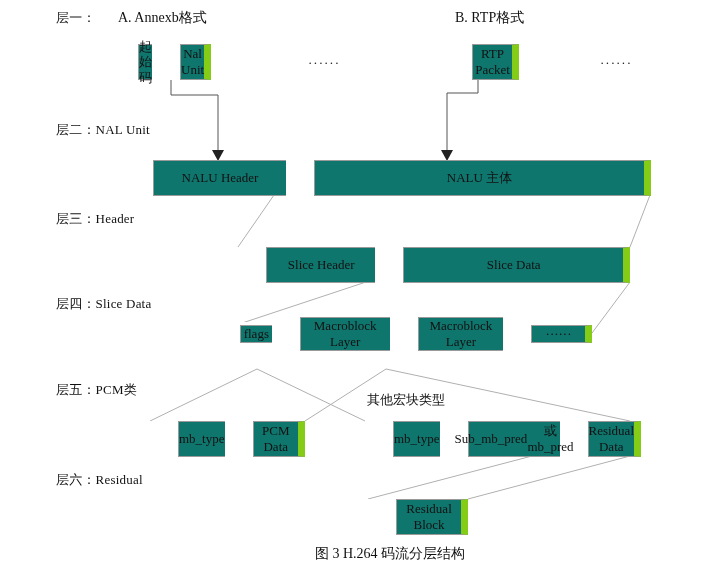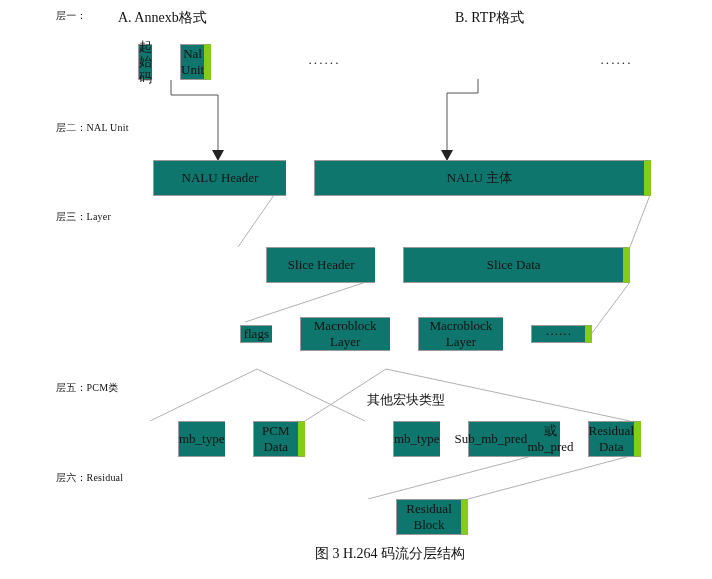--- a/index.html
+++ b/index.html
@@ -19,21 +19,21 @@
   svg.lines {
     position: absolute;
     left: 0;
     top: 0;
     width: 712px;
     height: 579px;
     pointer-events: none;
   }
   .layer-label {
     position: absolute;
-    font-size: 10px;
+    font-size: 13px;
     letter-spacing: 0.2px;
     white-space: nowrap;
     color: #111;
   }
   .section-title {
     position: absolute;
     font-size: 14px;
     white-space: nowrap;
     color: #111;
   }
@@ -129,33 +129,37 @@
     </g>
 
     <g>
       <line x1="532" y1="456" x2="368" y2="499" stroke="#b0b0b0" stroke-width="1"></line>
       <line x1="630" y1="456" x2="468" y2="499" stroke="#b0b0b0" stroke-width="1"></line>
     </g>
   </svg>
 
   <div class="layer-label" style="left:56px; top:9px;">层一：</div>
   <div class="layer-label" style="left:56px; top:121px;">层二：NAL Unit</div>
-  <div class="layer-label" style="left:56px; top:210px;">层三：Layer</div>
+  <div class="layer-label" style="left:56px; top:210px;">层三：Header</div>
+  <div class="layer-label" style="left:56px; top:295px;">层四：Slice Data</div>
   <div class="layer-label" style="left:56px; top:381px;">层五：PCM类</div>
   <div class="layer-label" style="left:56px; top:471px;">层六：Residual</div>
 
   <div class="section-title" style="left:118px; top:9px;">A. Annexb格式</div>
   <div class="section-title" style="left:455px; top:9px;">B. RTP格式</div>
 
   <div class="row" style="left:110px; top:44px; width:93px; height:36px;">
     <div class="cell" style="width:50px;">起始码</div>
     <div class="cell" style="width:56px;">Nal Unit</div>
   </div>
   <div class="dots" style="left:308px; top:55px;">······</div>
 
+  <div class="row" style="left:444px; top:44px; width:75px; height:36px;">
+    <div class="cell" style="width:75px;">RTP Packet</div>
+  </div>
   <div class="dots" style="left:600px; top:55px;">······</div>
 
   <div class="row" style="left:125px; top:160px; width:526px; height:36px;">
     <div class="cell" style="width:149px;">NALU Header</div>
     <div class="cell" style="width:377px;">NALU 主体</div>
   </div>
 
   <div class="row" style="left:238px; top:247px; width:392px; height:36px;">
     <div class="cell" style="width:128px;">Slice Header</div>
     <div class="cell" style="width:264px;">Slice Data</div>

